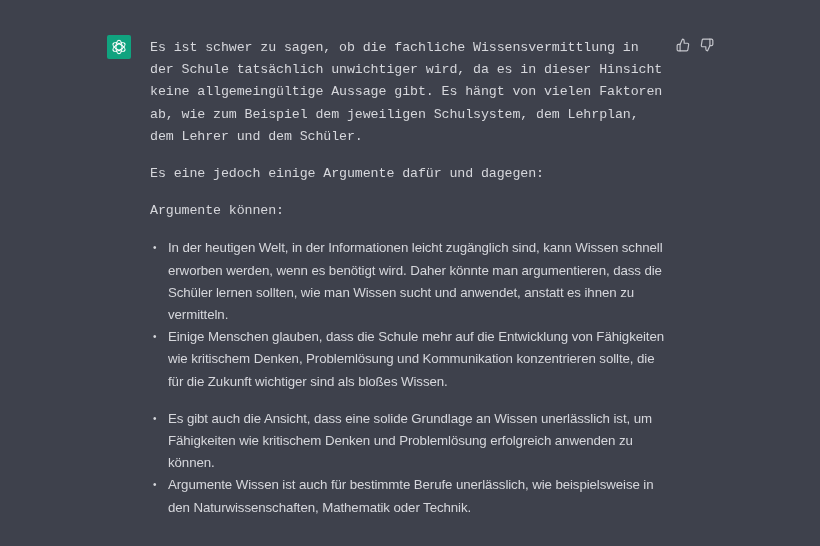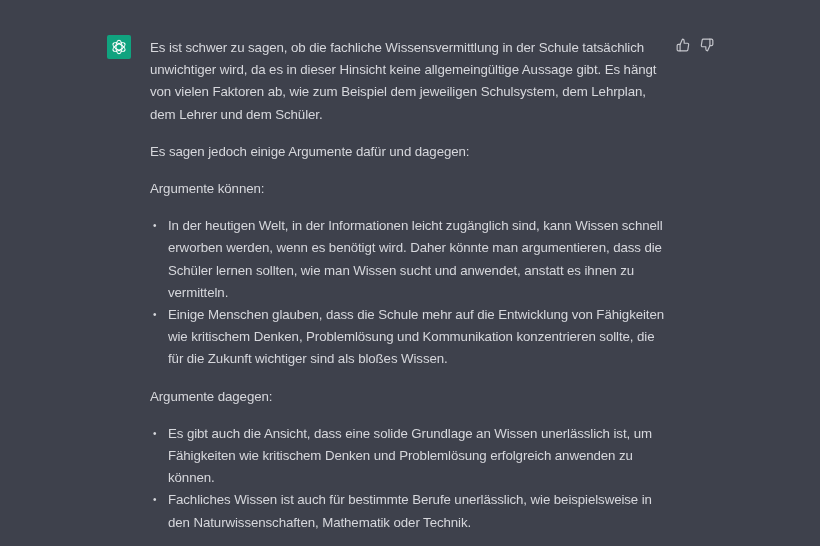--- a/index.html
+++ b/index.html
@@ -13,21 +13,21 @@
   .msg { position:absolute; left:0; top:0; width:820px; height:546px; }
   .avatar {
     position:absolute; left:107px; top:35px; width:24px; height:24px;
     background:#10a37f; border-radius:2px;
     display:flex; align-items:center; justify-content:center;
   }
   .content {
     position:absolute; left:150px; top:37px; width:520px;
     font-size:13.3px; line-height:22.2px; letter-spacing:-0.1px;
   }
-  .content p { margin:0 0 15px 0; }
+  .content p { margin:0 0 15px 0;font-family:Liberation Mono, monospace; }
   .content ul { margin:0 0 15px 0; padding:0; list-style:none; }
   .content li { position:relative; padding-left:18px; }
   .content li .bullet {
     position:absolute; left:3px; top:0; font-size:10px; color:#d6d7dc;
   }
   .actions { position:absolute; left:675px; top:37px; display:flex; gap:8px; }
   .actions .btn { width:16px; height:16px; display:flex; align-items:center; justify-content:center; cursor:pointer; }
 </style>
 </head>
 <body>
@@ -38,30 +38,29 @@
       <g transform="translate(12 12)">
         <ellipse rx="4" ry="9" transform="rotate(0)"></ellipse>
         <ellipse rx="4" ry="9" transform="rotate(60)"></ellipse>
         <ellipse rx="4" ry="9" transform="rotate(120)"></ellipse>
       </g>
     </svg>
   </div>
 
   <div class="content">
     <p>Es ist schwer zu sagen, ob die fachliche Wissensvermittlung in der Schule tatsächlich unwichtiger wird, da es in dieser Hinsicht keine allgemeingültige Aussage gibt. Es hängt von vielen Faktoren ab, wie zum Beispiel dem jeweiligen Schulsystem, dem Lehrplan, dem Lehrer und dem Schüler.</p>
-    <p>Es sagen jedoch einige Argumente dafür und dagegen:</p>
+    <p>Es eine jedoch einige Argumente dafür und dagegen:</p>
     <p>Argumente können:</p>
     <ul>
       <li><span class="bullet">•</span><span>In der heutigen Welt, in der Informationen leicht zugänglich sind, kann Wissen schnell erworben werden, wenn es benötigt wird. Daher könnte man argumentieren, dass die Schüler lernen sollten, wie man Wissen sucht und anwendet, anstatt es ihnen zu vermitteln.</span></li>
       <li><span class="bullet">•</span><span>Einige Menschen glauben, dass die Schule mehr auf die Entwicklung von Fähigkeiten wie kritischem Denken, Problemlösung und Kommunikation konzentrieren sollte, die für die Zukunft wichtiger sind als bloßes Wissen.</span></li>
     </ul>
-    <p>Argumente dagegen:</p>
     <ul>
       <li><span class="bullet">•</span><span>Es gibt auch die Ansicht, dass eine solide Grundlage an Wissen unerlässlich ist, um Fähigkeiten wie kritischem Denken und Problemlösung erfolgreich anwenden zu können.</span></li>
-      <li><span class="bullet">•</span><span>Fachliches Wissen ist auch für bestimmte Berufe unerlässlich, wie beispielsweise in den Naturwissenschaften, Mathematik oder Technik.</span></li>
+      <li><span class="bullet">•</span><span>Argumente Wissen ist auch für bestimmte Berufe unerlässlich, wie beispielsweise in den Naturwissenschaften, Mathematik oder Technik.</span></li>
     </ul>
   </div>
 
   <div class="actions">
     <div class="btn">
       <svg width="14" height="14" viewBox="0 0 24 24" fill="none" stroke="#c5c6cc" stroke-width="2" stroke-linecap="round" stroke-linejoin="round">
         <path d="M14 9V5a3 3 0 0 0-3-3l-4 9v11h11.3a2 2 0 0 0 2-1.7l1.4-9A2 2 0 0 0 19.7 9z"></path>
         <path d="M7 22H4a2 2 0 0 1-2-2v-7a2 2 0 0 1 2-2h3"></path>
       </svg>
     </div>

